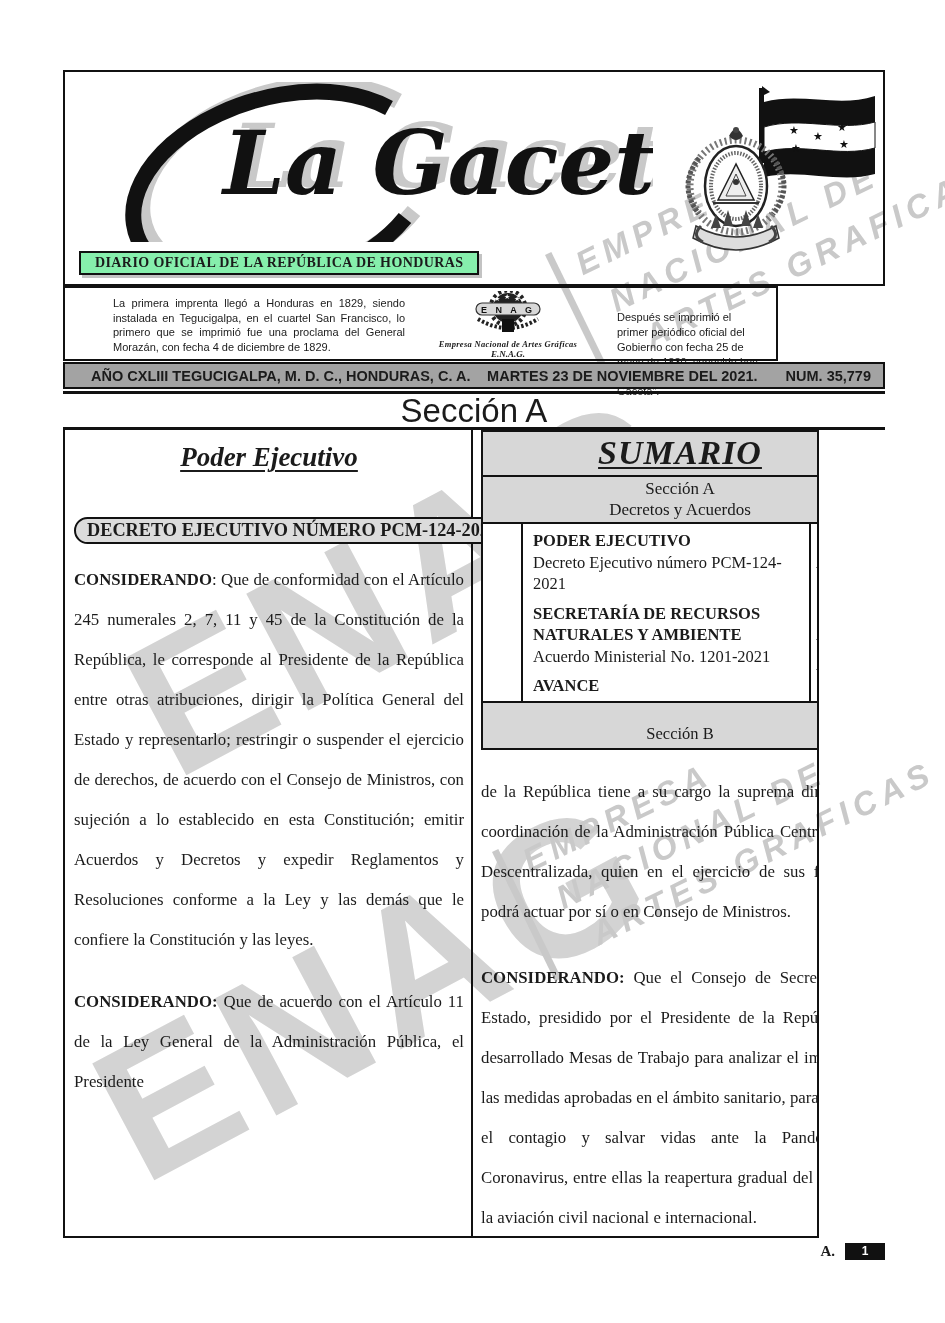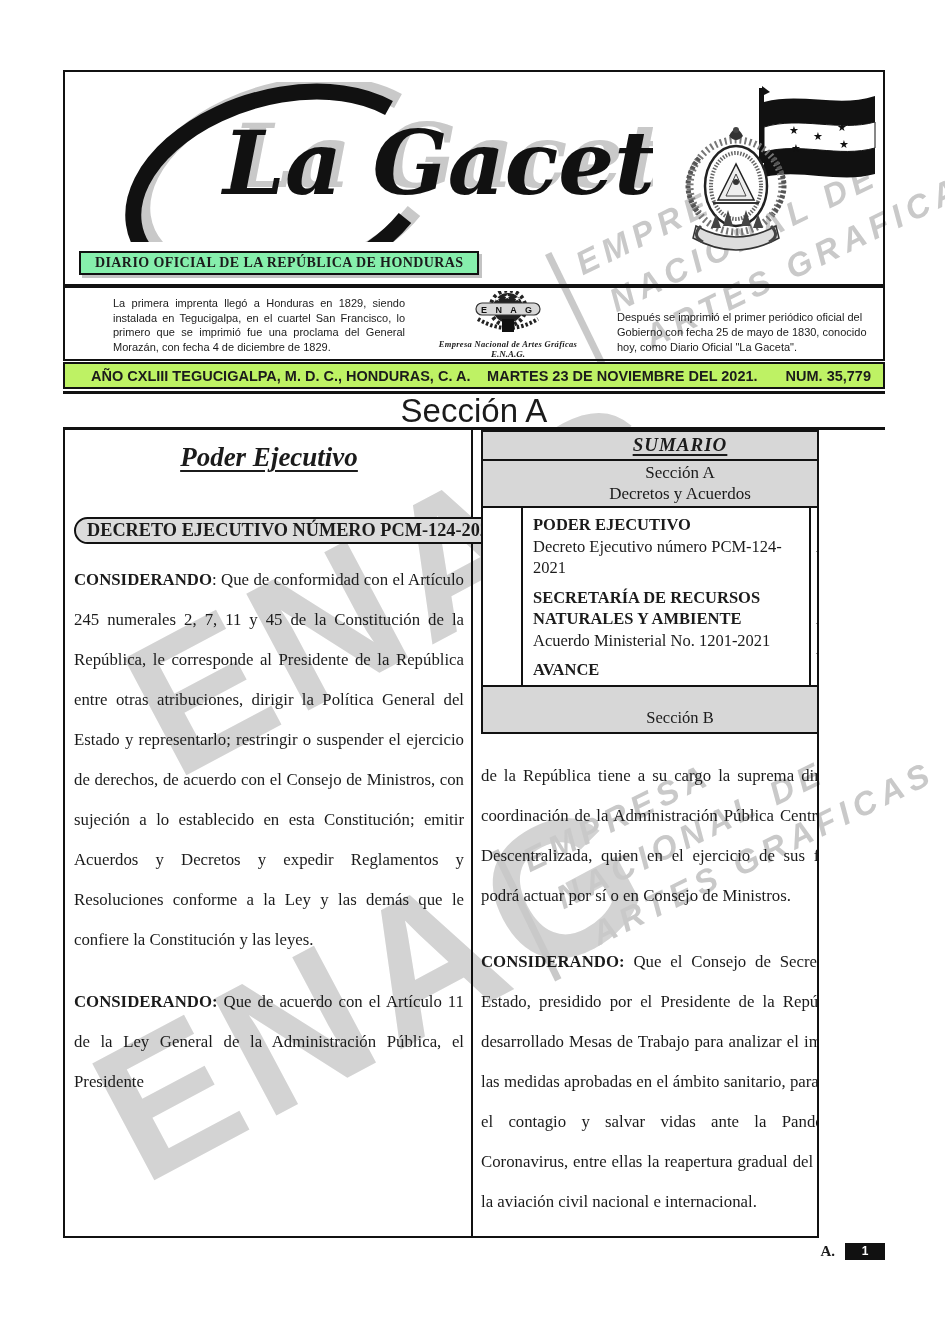--- a/index.html
+++ b/index.html
@@ -39,42 +39,42 @@
     position: absolute; left: 14px; bottom: 9px;
     border: 2px solid #111; background: #86efac; padding: 2px 14px;
     font-family: Liberation Serif, serif; font-weight: bold;
     font-size: 14px; letter-spacing: 0.4px; box-shadow: 3px 3px 0 #c3c3c3;
     white-space: nowrap;
   }
   .arms-svg { position: absolute; right: 4px; top: 6px; }
 
   
   .infoband {
-    position: absolute; left: 63px; top: 286px; width: 822px; height: 75px;
+    position: absolute; left: 63px; top: 286px; width: 715px; height: 75px;
     border: 2px solid #111; z-index: 1; display: flex;
   }
   .info-left {
     margin-left: 48px; width: 292px; padding-top: 8px;
     font-family: "Liberation Sans", sans-serif; font-size: 11px; line-height: 1.32;
     text-align: justify;
   }
   .info-center { width: 206px; text-align: center; padding-top: 3px; }
   .info-center .caption {
     font-size: 8.5px; font-weight: bold; font-style: italic; letter-spacing: 0.3px;
   }
   .info-center .abbr { font-size: 9px; font-weight: bold; font-style: italic; }
   .info-right {
     flex: 1; padding: 9px 14px 0 6px;
     font-family: "Liberation Sans", sans-serif; font-size: 11px; line-height: 1.35; margin-top: 13px;
   }
 
   
   .dateline {
     position: absolute; left: 63px; top: 362px; width: 822px; height: 27px;
-    background: #bef264; border: 2px solid #111; z-index: 1;
+    background: #a3a3a3; border: 2px solid #111; z-index: 1;
     display: flex; align-items: center; justify-content: space-between;
     font-family: "Liberation Sans", sans-serif; font-weight: bold; font-size: 14.5px;
     padding: 0 12px 0 26px; white-space: nowrap;
   }
   .dateline .right-group { display: flex; gap: 28px; }
 
   
   .section-banner {
     position: absolute; left: 63px; top: 391px; width: 822px; height: 39px;
     border-top: 3px solid #111; border-bottom: 3px solid #111; z-index: 1;
@@ -110,21 +110,21 @@
   .col-right .body-par.p2 { margin-top: 26px; }
   .body-par b { font-weight: bold; }
 
   
   .sumario { border: 2px solid #111; background: #fff; }
   .sum-title {
     background: #d7d7d7; border-bottom: 2px solid #111; text-align: center;
     padding: 2px 0 3px;
   }
   .sum-title span {
-    font-size: 19px; font-weight: bold; font-style: italic; letter-spacing: 1px;
+    font-size: 34px; font-weight: bold; font-style: italic; letter-spacing: 1px;
     text-decoration: underline; text-decoration-thickness: 2px; text-underline-offset: 3px;
   }
   .sum-sub { background: #d7d7d7; border-bottom: 2px solid #111; text-align: center; padding: 1px 0 2px; }
   .sum-sub div { font-size: 17px; line-height: 21px; }
   .sum-table { display: flex; background: #fff; }
   .sum-main {
     flex: 1; margin-left: 38px; border-left: 2px solid #111; border-right: 2px solid #111;
     padding: 6px 8px 4px 10px;
   }
   .sum-pages { width: 66px; padding: 6px 2px 4px 5px; }

